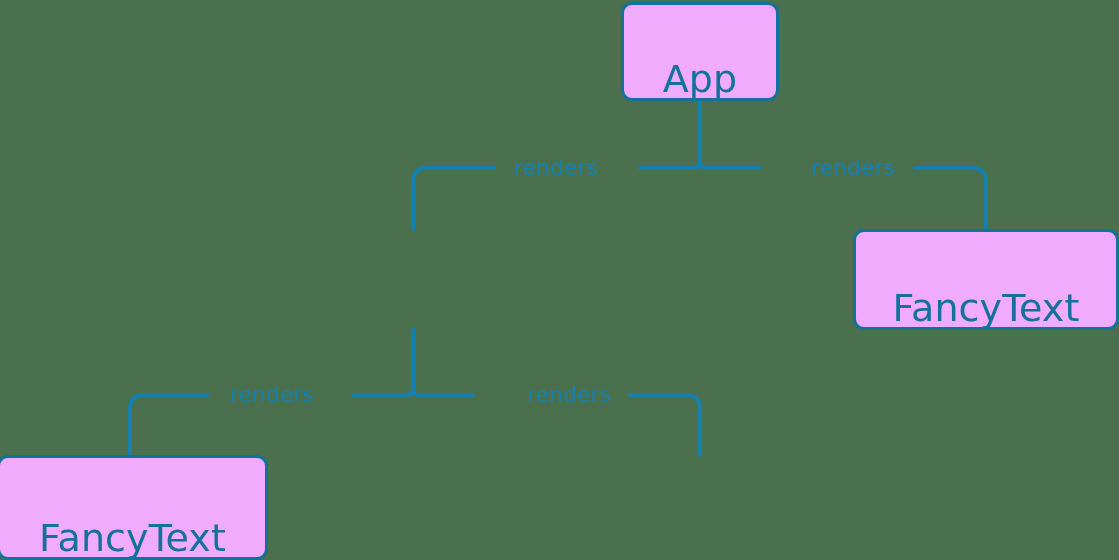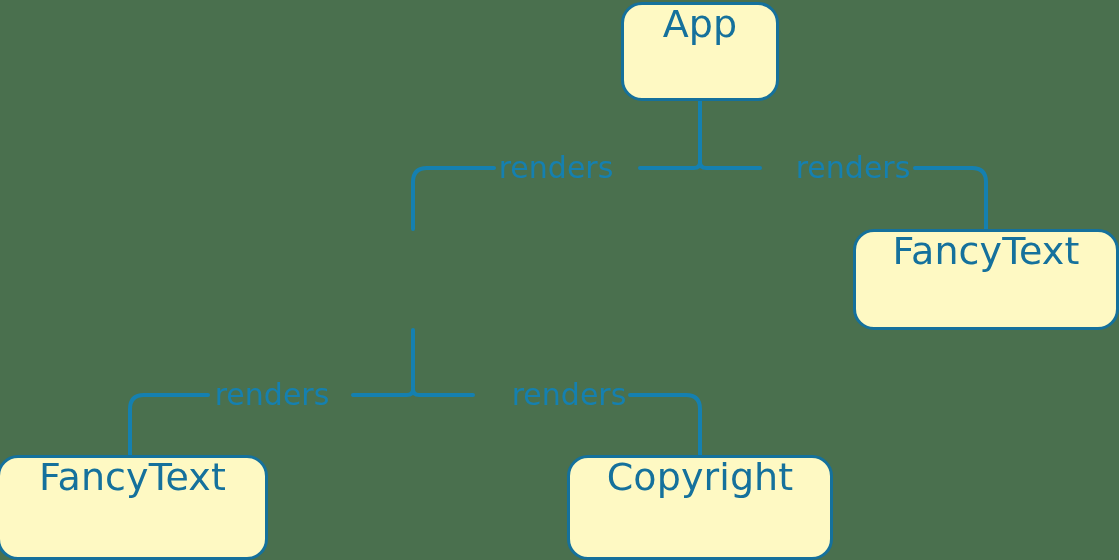--- a/index.html
+++ b/index.html
@@ -18,39 +18,39 @@
   #edges {
     position: absolute;
     left: 0;
     top: 0;
     width: 1119px;
     height: 560px;
   }
   .node {
     position: absolute;
     box-sizing: border-box;
-    background: #fef9c3;
+    background: #f0abfc;
     border: 3px solid #15719c;
-    border-radius: 21px;
+    border-radius: 11px;
     display: flex;
-    align-items: flex-start;
+    align-items: flex-end;
     justify-content: center;
     z-index: 2;
   }
   .node-label {
     color: #15719c;
     font-size: 38px;
     line-height: 1;
     letter-spacing: 0.1px;
     white-space: nowrap;
   }
   .edge-label {
     position: absolute;
     color: #1580b0;
-    font-size: 30px;
+    font-size: 22px;
     line-height: 1;
     white-space: nowrap;
     transform: translate(-50%, -50%);
     z-index: 3;
   }
 </style>
 </head>
 <body>
 
 <div id="canvas">
@@ -84,23 +84,20 @@
 
 
   <div class="node" style="left:853px; top:229px; width:266px; height:101px;">
     <span class="node-label">FancyText</span>
   </div>
 
   <div class="node" style="left:-3px; top:455px; width:271px; height:105px;">
     <span class="node-label">FancyText</span>
   </div>
 
-  <div class="node" style="left:567px; top:455px; width:266px; height:105px;">
-    <span class="node-label">Copyright</span>
-  </div>
 
   <span class="edge-label" style="left:556px; top:168px;">renders</span>
 
   <span class="edge-label" style="left:853px; top:168px;">renders</span>
 
   <span class="edge-label" style="left:272px; top:395px;">renders</span>
 
   <span class="edge-label" style="left:569px; top:395px;">renders</span>
 
 </div>

